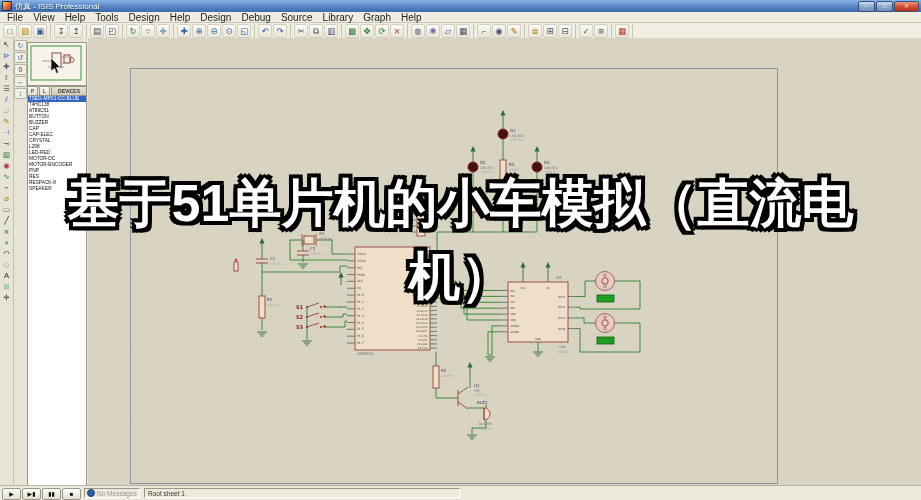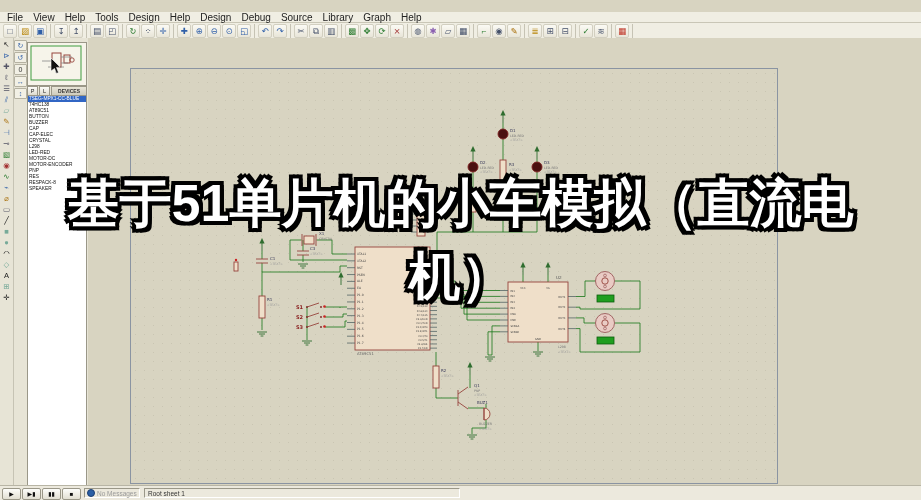--- a/index.html
+++ b/index.html
@@ -99,20 +99,29 @@
     flex:0 0 auto;}
   .sheet-field{position:absolute;left:144px;top:2px;width:316px;height:10px;
     border:1px solid;border-color:#9a9788 #fff #fff #9a9788;font-size:6.5px;color:#333;
     line-height:10px;padding-left:3px;box-sizing:border-box;background:#ece9dd;}
 </style>
 </head>
 <body>
 
 <div class="app">
 
+  <div class="titlebar">
+    <span class="app-icon"></span>
+    <span class="title-text">仿真 - ISIS Professional</span>
+    <span class="win-btns">
+      <span class="wbtn min">–</span>
+      <span class="wbtn max">□</span>
+      <span class="wbtn close">✕</span>
+    </span>
+  </div>
 
   <div class="menubar">
       <span class="menu-item">File</span>
       <span class="menu-item">View</span>
       <span class="menu-item">Help</span>
       <span class="menu-item">Tools</span>
       <span class="menu-item">Design</span>
       <span class="menu-item">Help</span>
       <span class="menu-item">Design</span>
       <span class="menu-item">Debug</span>

